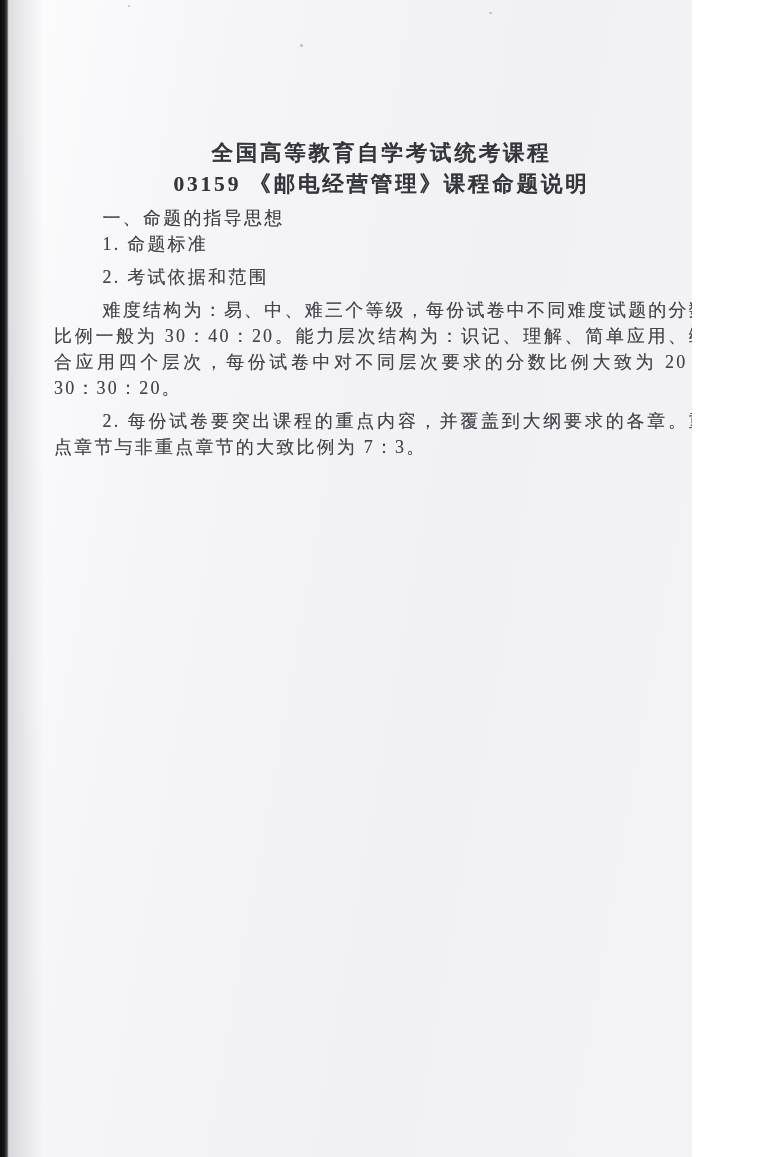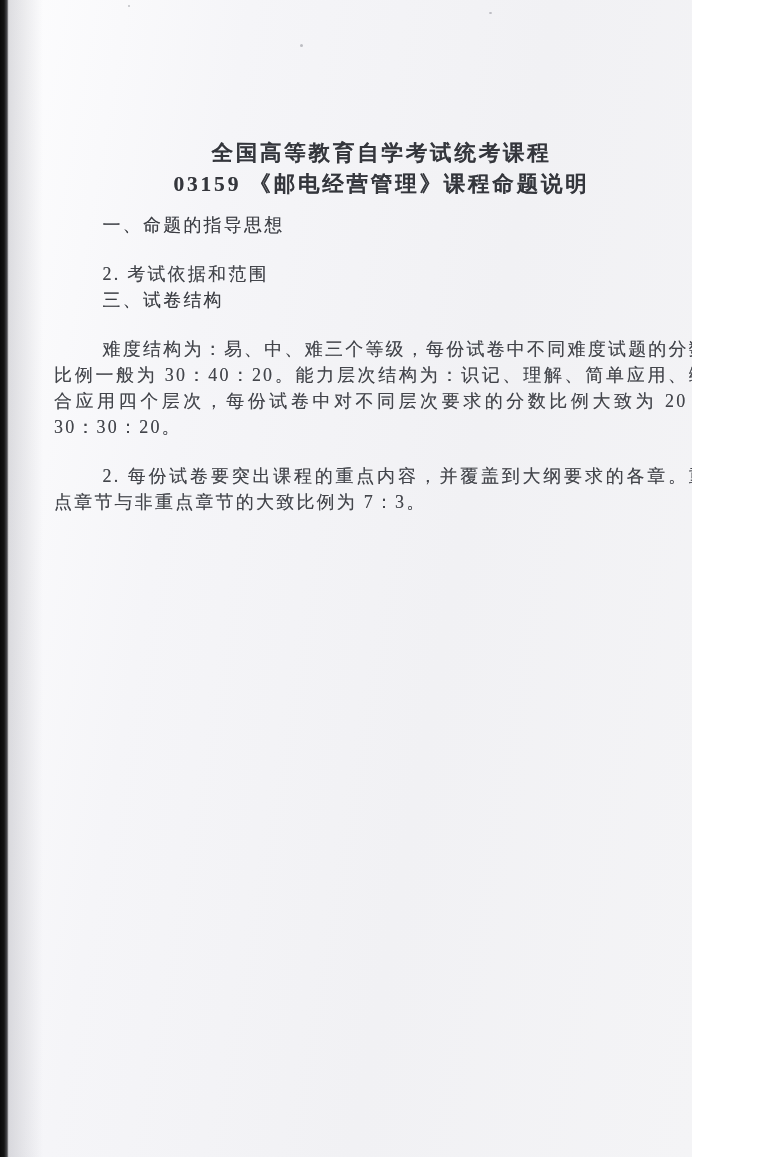--- a/index.html
+++ b/index.html
@@ -43,30 +43,30 @@
 
   .doc-title {
     text-align: center;
     text-indent: 0;
     font-size: 21.5px;
     line-height: 31px;
     letter-spacing: 2.8px;
     font-weight: 600;
     color: #34363c;
   }
-  .doc-title.second { margin-bottom: 12px; }
+  .doc-title.second { margin-bottom: 5px; }
 
   .heading {
     text-indent: 2.7em;
     font-weight: 400;
     color: #3b3d43;
   }
   .subheading { text-indent: 2.7em; }
   .para { text-indent: 2.7em; }
-  .gap-sm { margin-top: 23px; }
+  .gap-sm { margin-top: 7px; }
 
   .speck {
     position: absolute;
     background: rgba(120,122,130,0.45);
     border-radius: 50%;
   }
   .speck.s1 { left: 300px; top: 44px;  width: 3px; height: 3px; }
   .speck.s2 { left: 489px; top: 12px;  width: 3px; height: 2px; }
   .speck.s3 { left: 128px; top: 5px;   width: 2px; height: 2px; }
   .speck.s4 { left: 727px; top: 860px; width: 3px; height: 3px; opacity:.5; }
@@ -92,21 +92,21 @@
   <div class="speck s4"></div>
   <div class="smudge"></div>
 
   <div class="content">
 
     <div class="doc-title">全国高等教育自学考试统考课程</div>
     <div class="doc-title second">03159 《邮电经营管理》课程命题说明</div>
 
     <div class="heading">一、命题的指导思想</div>
 
+    <div class="subheading">1. 命题标准</div>
 
     <div class="subheading gap-sm">2. 考试依据和范围</div>
 
-    <div class="heading">三、试卷结构</div>
     <div class="para gap-sm">难度结构为：易、中、难三个等级，每份试卷中不同难度试题的分数比例一般为 30：40：20。能力层次结构为：识记、理解、简单应用、综合应用四个层次，每份试卷中对不同层次要求的分数比例大致为 20：30：30：20。</div>
     <div class="para gap-sm">2. 每份试卷要突出课程的重点内容，并覆盖到大纲要求的各章。重点章节与非重点章节的大致比例为 7：3。</div>
 
   </div>
 </div>
 
 </body></html>

